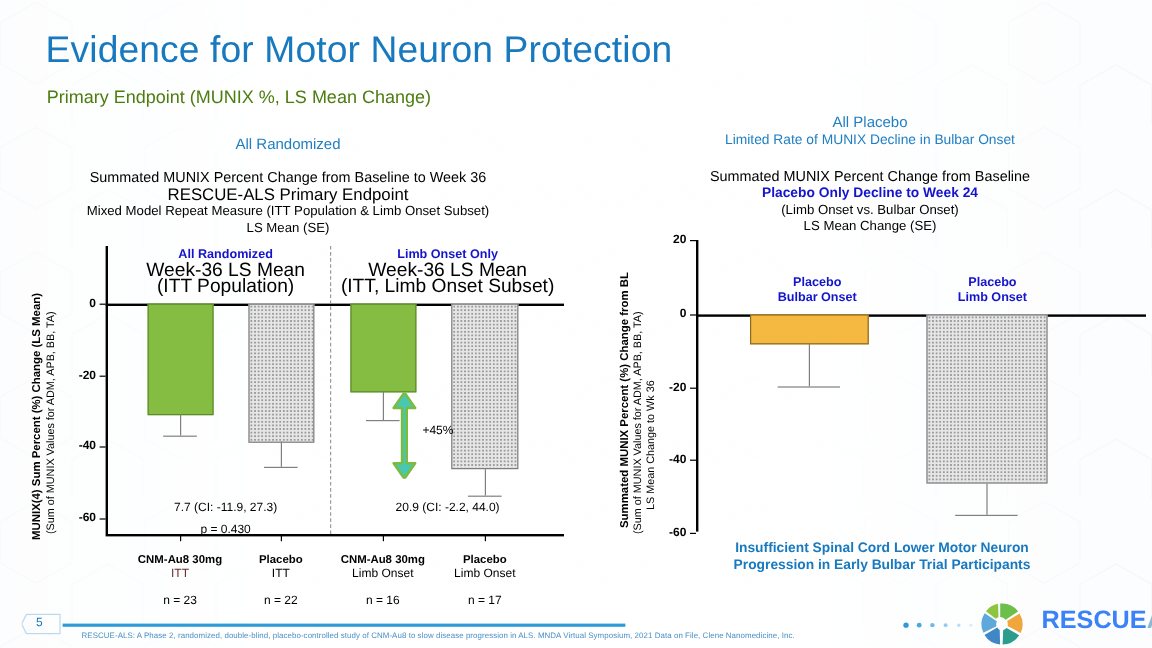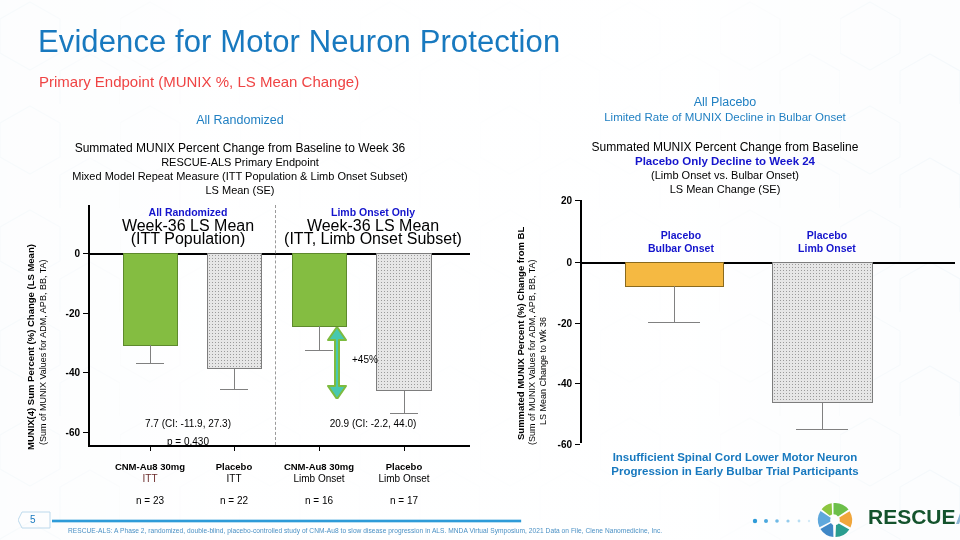--- a/index.html
+++ b/index.html
@@ -13,36 +13,36 @@
   .watermark {
     position:absolute; inset:0; pointer-events:none; opacity:.5;
   }
   .slide-title {
     position:absolute; left:38px; top:24px;
     font-size:31px; color:#1879bf; font-weight:400; letter-spacing:.1px;
     white-space:nowrap;
   }
   .slide-subtitle {
     position:absolute; left:39px; top:73px;
-    font-size:15px; color:#ef4444; font-weight:400; white-space:nowrap;
+    font-size:15px; color:#4d7c0f; font-weight:400; white-space:nowrap;
   }
 
   
   .panel-left  { position:absolute; left:0;   top:105px; width:500px; height:400px; }
   .panel-right { position:absolute; left:500px; top:95px; width:460px; height:400px; }
 
   .panel-head {
     text-align:center; color:#1f7fc2; font-size:12.5px; line-height:15px;
   }
   .panel-head .ph1 { font-size:12.5px; }
   .panel-head .ph2 { font-size:11.5px; }
 
   .chart-title { text-align:center; color:#000; }
   .chart-title .t1 { font-size:12px; font-weight:normal; line-height:14px; }
-  .chart-title .t2 { font-size:11px; line-height:14px; }
+  .chart-title .t2 { font-size:14px; line-height:14px; }
   .chart-title .t3 { font-size:11px; line-height:14px; }
   .chart-title .t4 { font-size:11px; line-height:14px; }
   .chart-title .tb { font-size:11.5px; font-weight:bold; color:#1414cc; line-height:14px; }
 
   
   .plot { position:absolute; }
   .axis-line { position:absolute; background:#000; }
 
   .ytick {
     position:absolute; font-size:10px; font-weight:bold; color:#000;
@@ -107,21 +107,21 @@
   }
   .footer-line {
     position:absolute; left:52px; top:519px; width:1122px; height:4px;
   }
   .footer-note {
     position:absolute; left:68px; top:527px; font-size:6.6px; color:#4a90c4;
     white-space:nowrap; letter-spacing:.05px;
   }
   .logo-wrap { position:absolute; left:812px; top:500px; }
   .logo-text { position:absolute; left:868px; top:505px; font-size:21px; font-weight:bold; }
-  .logo-text .rescue { color:#14532d; }
+  .logo-text .rescue { color:#3b82f6; }
   .logo-text .als { color:#8fb7d4; }
 </style>
 </head>
 <body>
 
 <svg class="watermark" width="960" height="540" viewBox="0 0 960 540" aria-hidden="true">
   <defs>
     <pattern id="hexp" width="120" height="104" patternUnits="userSpaceOnUse">
       <polygon points="30,2 60,19 60,53 30,70 0,53 0,19" fill="none" stroke="#dceaf5" stroke-width="1.2"></polygon>
       <polygon points="90,54 120,71 120,105 90,122 60,105 60,71" fill="none" stroke="#dceaf5" stroke-width="1.2"></polygon>

